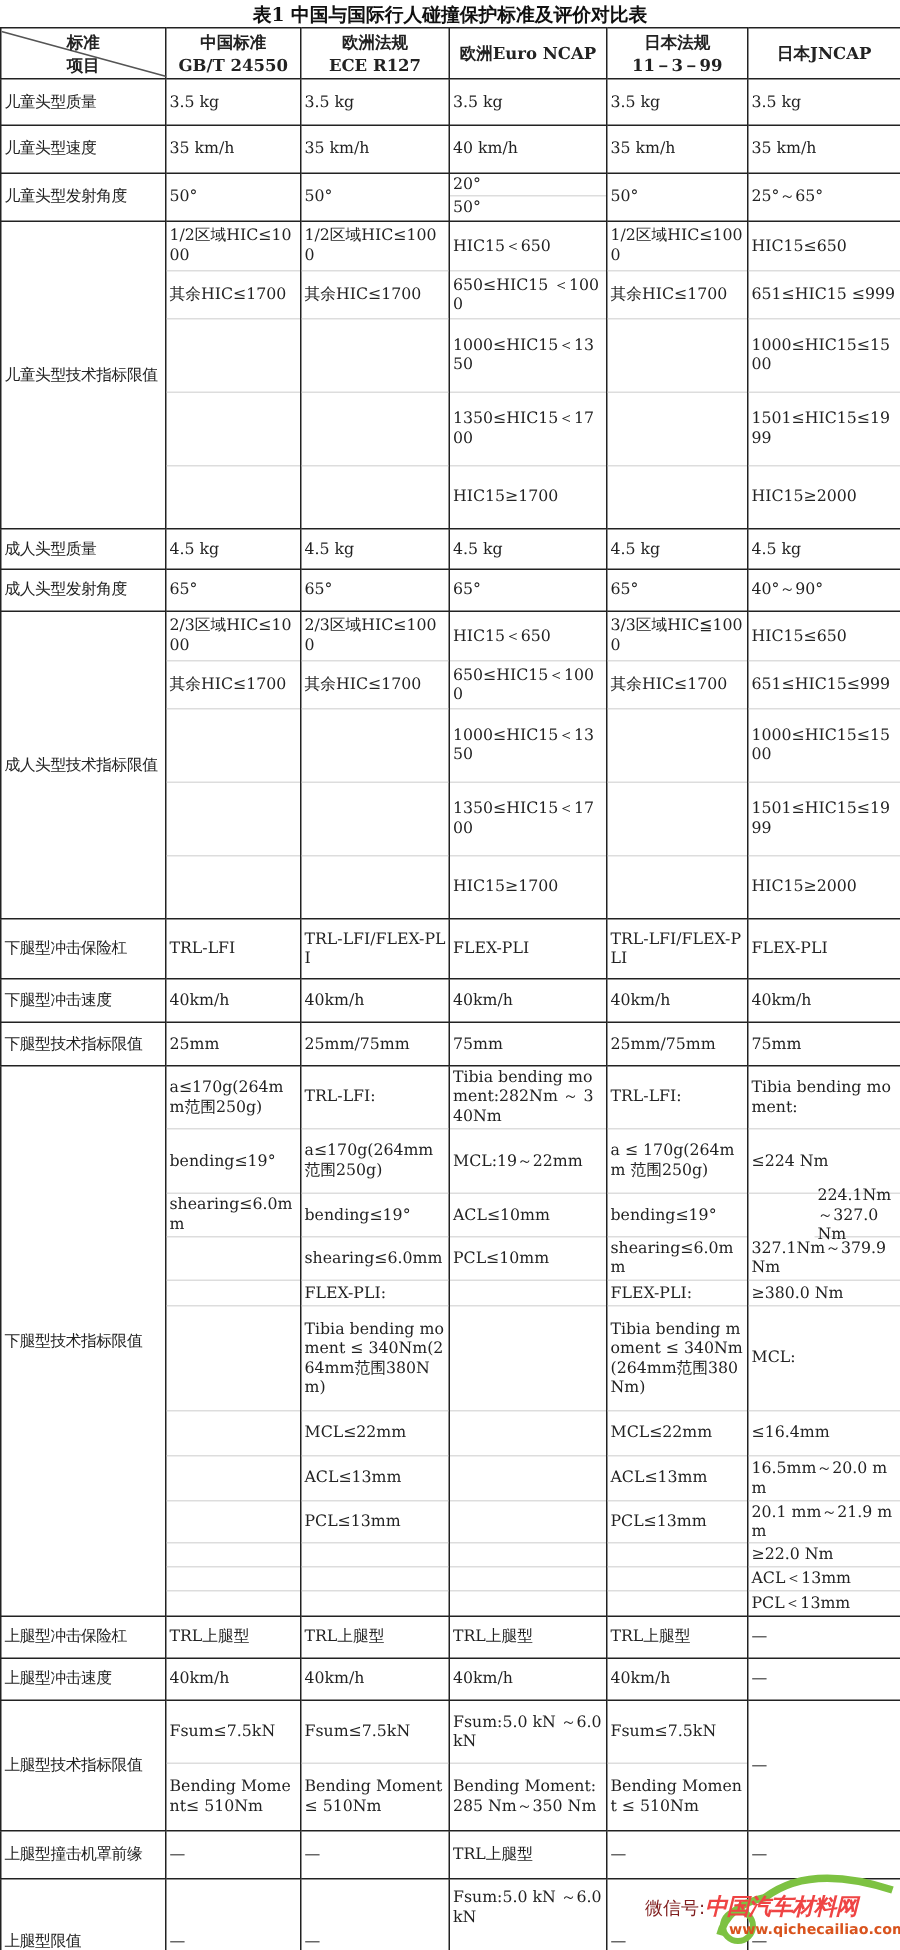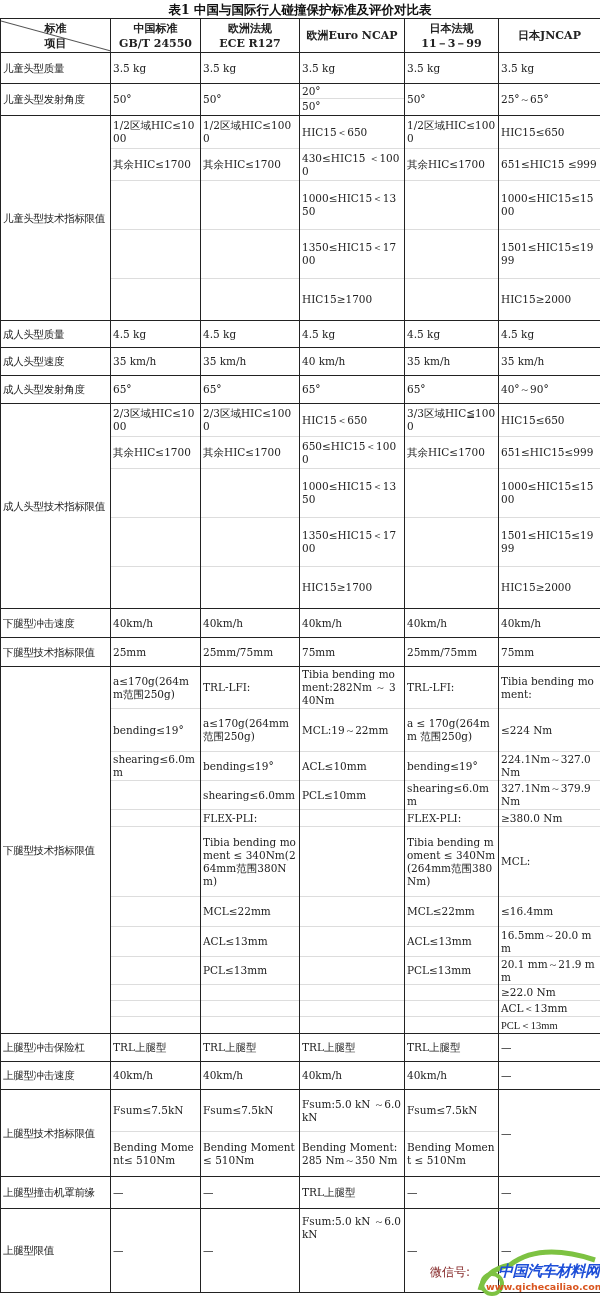--- a/index.html
+++ b/index.html
@@ -14,21 +14,21 @@
   th { border:1.5px solid #222; font-weight:bold; font-size:11px; text-align:center; line-height:15px; }
   .hdr-corner { position:relative; text-align:left; padding:0 3px; font-family:"DejaVu Sans","Liberation Sans",sans-serif; }
   .hdr-corner svg { position:absolute; left:0; top:0; }
   .sub { display:flex; flex-direction:column; height:100%; }
   .sub > div { border-bottom:1px solid #ddd; display:flex; align-items:center; box-sizing:border-box; }
   .sub > div:last-child { border-bottom:none; }
   td.multi { padding:0; vertical-align:top; }
   td.multi .sub > div { padding:0 2px; }
   .watermark { position:absolute; left:430px; top:1240px; width:170px; height:58px; pointer-events:none; }
   .wm-text { position:absolute; left:0; top:24px; font-size:12px; color:#7f1d1d; font-family:"DejaVu Sans",sans-serif; }
-  .wm-brand { position:absolute; left:68px; top:22px; font-size:15px; font-weight:bold; color:#1d4ed8; font-family:"DejaVu Sans",sans-serif; font-style:italic; letter-spacing:-0.5px; }
+  .wm-brand { position:absolute; left:40px; top:22px; font-size:15px; font-weight:bold; color:#ef4444; font-family:"DejaVu Sans",sans-serif; font-style:italic; letter-spacing:-0.5px; }
   .wm-url { position:absolute; left:56px; top:41px; font-size:9.5px; color:#d9541e; font-weight:bold; font-family:"DejaVu Sans",sans-serif; }
   .wm-arc { position:absolute; left:40px; top:0; }
 </style>
 </head>
 <body>
 
 <div class="title">表1 中国与国际行人碰撞保护标准及评价对比表</div>
 
 <table>
   <colgroup>
@@ -73,20 +73,28 @@
 
   <tr style="height:31px">
     <td class="lbl">儿童头型质量</td>
     <td>3.5 kg</td>
     <td>3.5 kg</td>
     <td>3.5 kg</td>
     <td>3.5 kg</td>
     <td>3.5 kg</td>
   </tr>
   <tr style="height:32px">
+    <td class="lbl">儿童头型速度</td>
+    <td>35 km/h</td>
+    <td>35 km/h</td>
+    <td>40 km/h</td>
+    <td>35 km/h</td>
+    <td>35 km/h</td>
+  </tr>
+  <tr style="height:32px">
     <td class="lbl">儿童头型发射角度</td>
     <td>50°</td>
     <td>50°</td>
     <td class="multi">
       <div class="sub">
             <div style="height:15px">20°</div>
             <div style="height:15px">50°</div>
           </div>
     </td>
     <td>50°</td>
@@ -108,21 +116,21 @@
             <div style="height: 33px;">1/2区域HIC≤1000</div>
             <div style="height: 32px;">其余HIC≤1700</div>
             <div style="height: 49px;"></div>
             <div style="height: 49px;"></div>
             <div style="height: 41px;"></div>
           </div>
         </td>
     <td class="multi">
           <div class="sub">
             <div style="height: 33px;">HIC15＜650</div>
-            <div style="height: 32px;">430≤HIC15 ＜1000</div>
+            <div style="height: 32px;">650≤HIC15 ＜1000</div>
             <div style="height: 49px;">1000≤HIC15＜1350</div>
             <div style="height: 49px;">1350≤HIC15＜1700</div>
             <div style="height: 41px;">HIC15≥1700</div>
           </div>
         </td>
     <td class="multi">
           <div class="sub">
             <div style="height: 33px;">1/2区域HIC≤1000</div>
             <div style="height: 32px;">其余HIC≤1700</div>
             <div style="height: 49px;"></div>
@@ -143,28 +151,20 @@
 
   <tr style="height:27px">
     <td class="lbl">成人头型质量</td>
     <td>4.5 kg</td>
     <td>4.5 kg</td>
     <td>4.5 kg</td>
     <td>4.5 kg</td>
     <td>4.5 kg</td>
   </tr>
   <tr style="height:28px">
-    <td class="lbl">成人头型速度</td>
-    <td>35 km/h</td>
-    <td>35 km/h</td>
-    <td>40 km/h</td>
-    <td>35 km/h</td>
-    <td>35 km/h</td>
-  </tr>
-  <tr style="height:28px">
     <td class="lbl">成人头型发射角度</td>
     <td>65°</td>
     <td>65°</td>
     <td>65°</td>
     <td>65°</td>
     <td>40°～90°</td>
   </tr>
   <tr style="height:176px">
     <td class="lbl">成人头型技术指标限值</td>
     <td class="multi">
@@ -207,20 +207,28 @@
           <div class="sub">
             <div style="height: 33px;">HIC15≤650</div>
             <div style="height: 32px;">651≤HIC15≤999</div>
             <div style="height: 49px;">1000≤HIC15≤1500</div>
             <div style="height: 49px;">1501≤HIC15≤1999</div>
             <div style="height: 41px;">HIC15≥2000</div>
           </div>
         </td>
   </tr>
 
+  <tr style="height:40px">
+    <td class="lbl">下腿型冲击保险杠</td>
+    <td>TRL-LFI</td>
+    <td>TRL-LFI/FLEX-PLI</td>
+    <td>FLEX-PLI</td>
+    <td>TRL-LFI/FLEX-PLI</td>
+    <td>FLEX-PLI</td>
+  </tr>
   <tr style="height:29px">
     <td class="lbl">下腿型冲击速度</td>
     <td>40km/h</td>
     <td>40km/h</td>
     <td>40km/h</td>
     <td>40km/h</td>
     <td>40km/h</td>
   </tr>
   <tr style="height:29px">
     <td class="lbl">下腿型技术指标限值</td>
@@ -293,30 +301,30 @@
             <div style="height: 28px;">PCL≤13mm</div>
             <div style="height: 16px;"></div>
             <div style="height: 16px;"></div>
             <div style="height: 16px;"></div>
           </div>
         </td>
     <td class="multi">
           <div class="sub">
             <div style="height: 42px;">Tibia bending moment:</div>
             <div style="height: 43px;">≤224 Nm</div>
-            <div style="height: 29px;">224.1Nm～327.0 Nm</div>
+            <div style="height: 29px; margin-left: 44px;">224.1Nm～327.0 Nm</div>
             <div style="height: 29px;">327.1Nm～379.9 Nm</div>
             <div style="height: 17px;">≥380.0 Nm</div>
             <div style="height: 70px;">MCL:</div>
             <div style="height: 30px;">≤16.4mm</div>
             <div style="height: 30px;">16.5mm～20.0 mm</div>
             <div style="height: 28px;">20.1 mm～21.9 mm</div>
             <div style="height: 16px;">≥22.0 Nm</div>
             <div style="height: 16px; text-align: right;">ACL＜13mm</div>
-            <div style="height: 16px; font-family: Liberation Serif, serif;">PCL＜13mm</div>
+            <div style="height: 16px;">PCL＜13mm</div>
           </div>
         </td>
   </tr>
 
   <tr style="height:28px">
     <td class="lbl">上腿型冲击保险杠</td>
     <td>TRL上腿型</td>
     <td>TRL上腿型</td>
     <td>TRL上腿型</td>
     <td>TRL上腿型</td>

